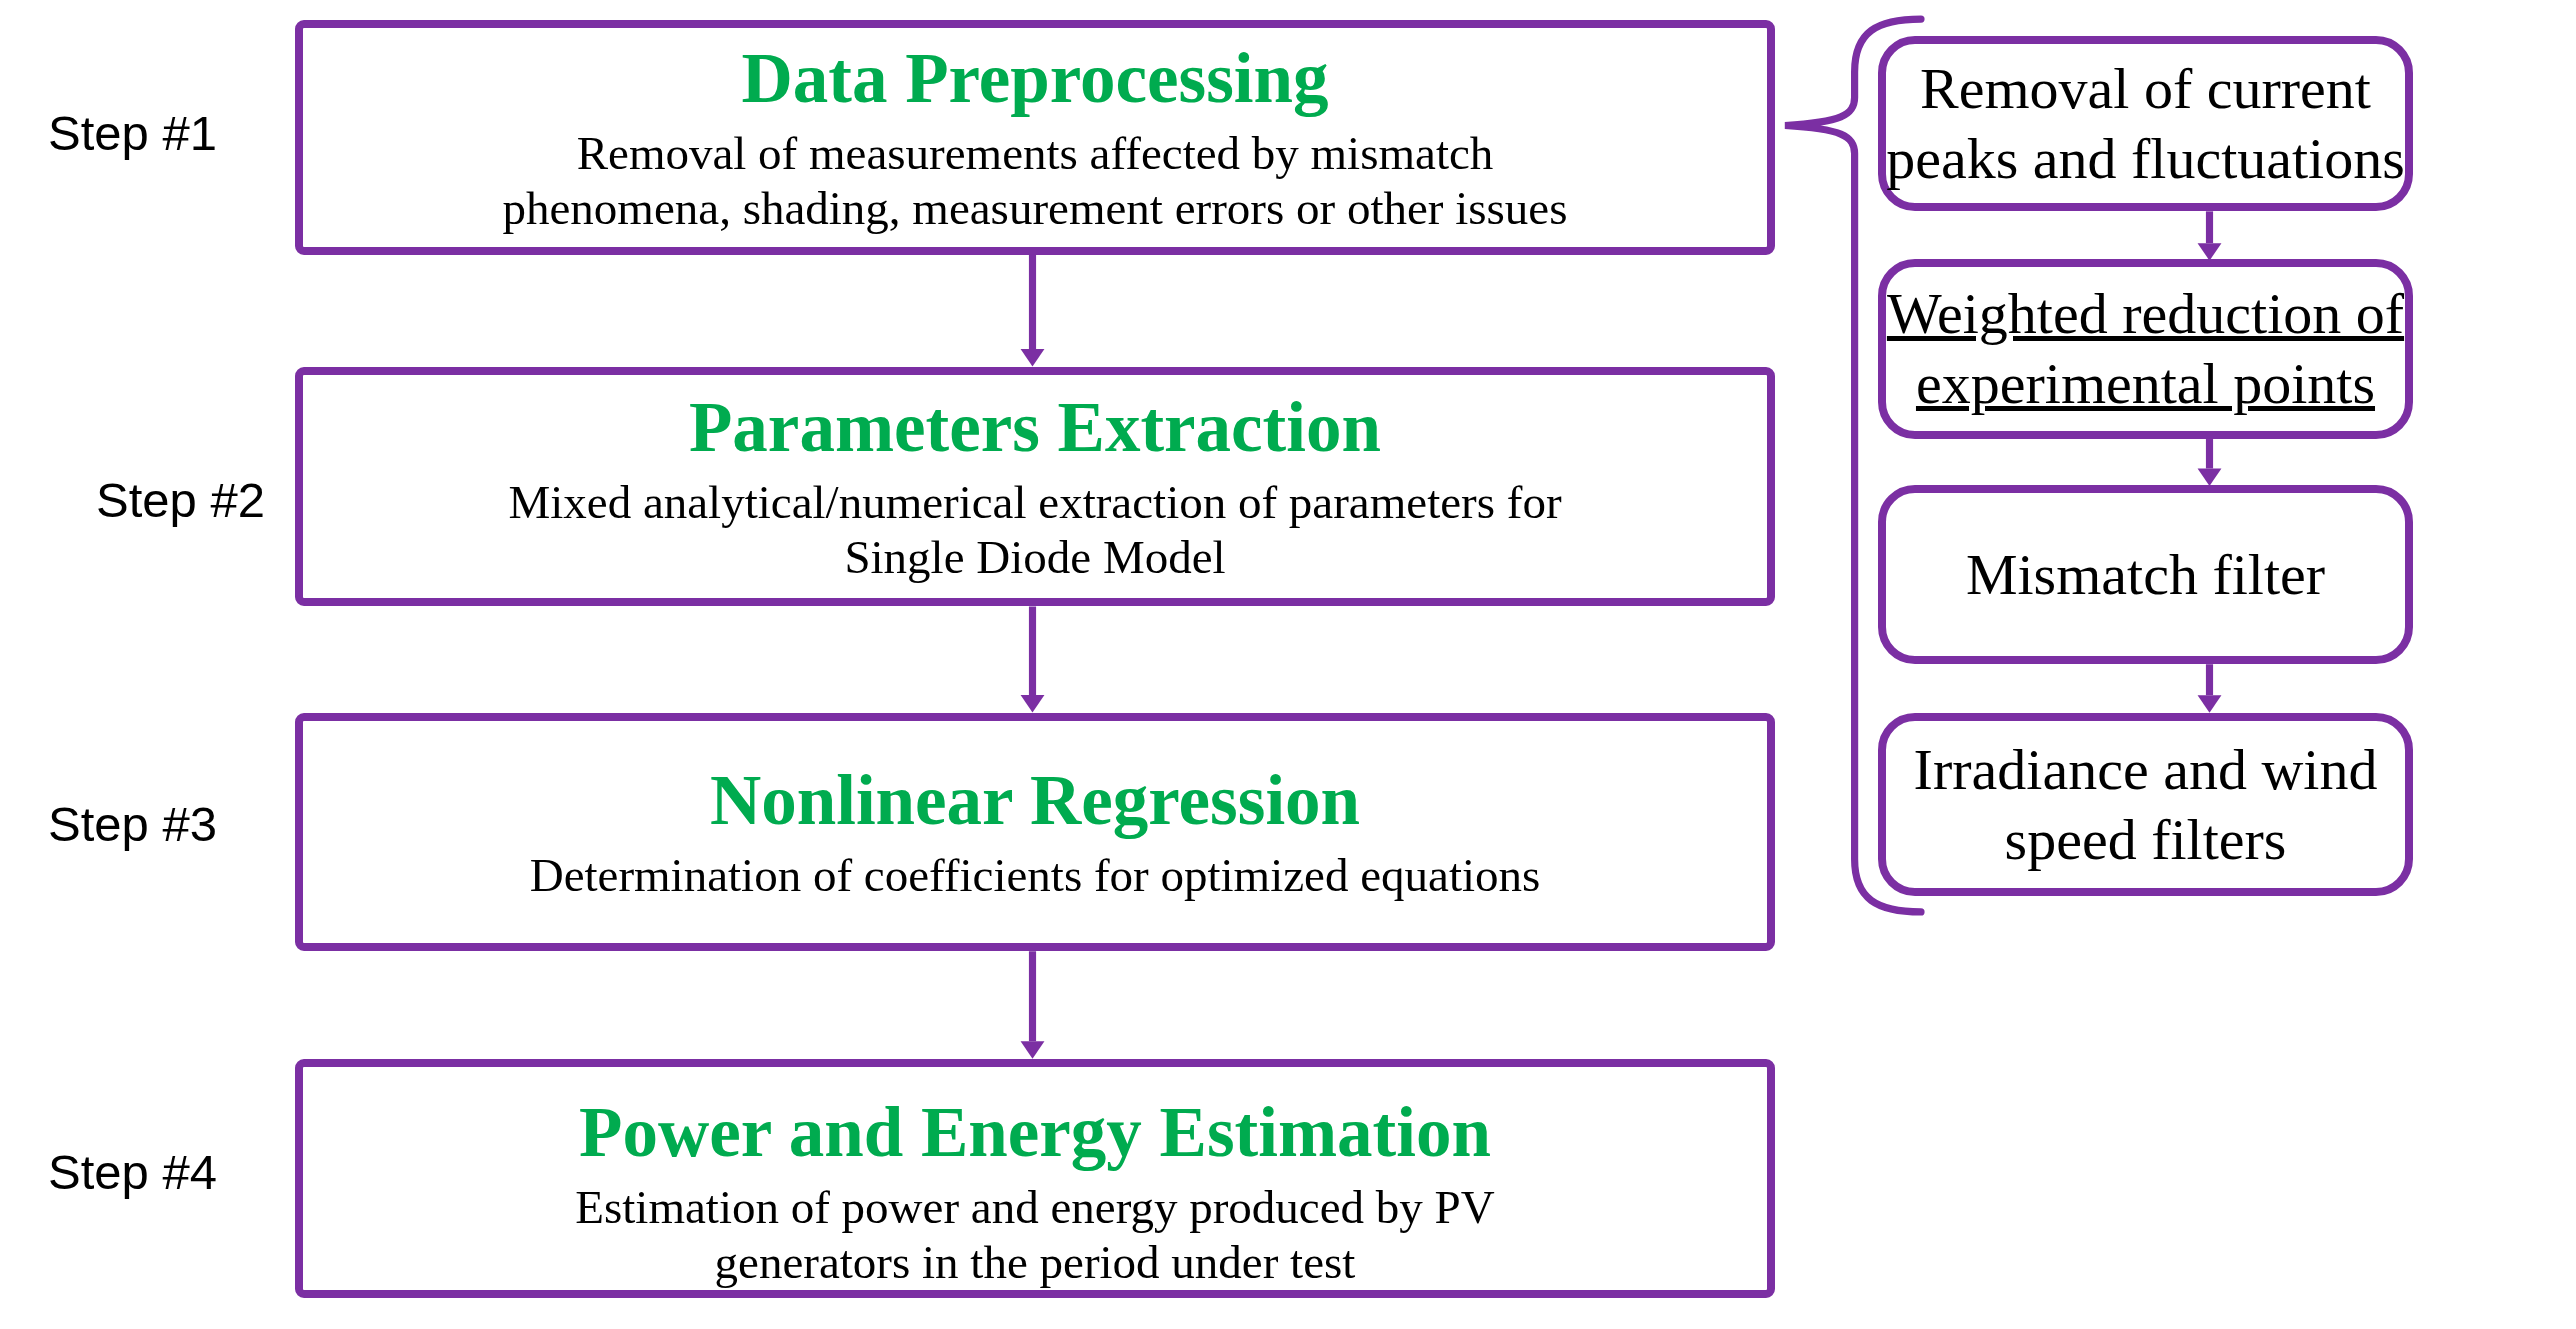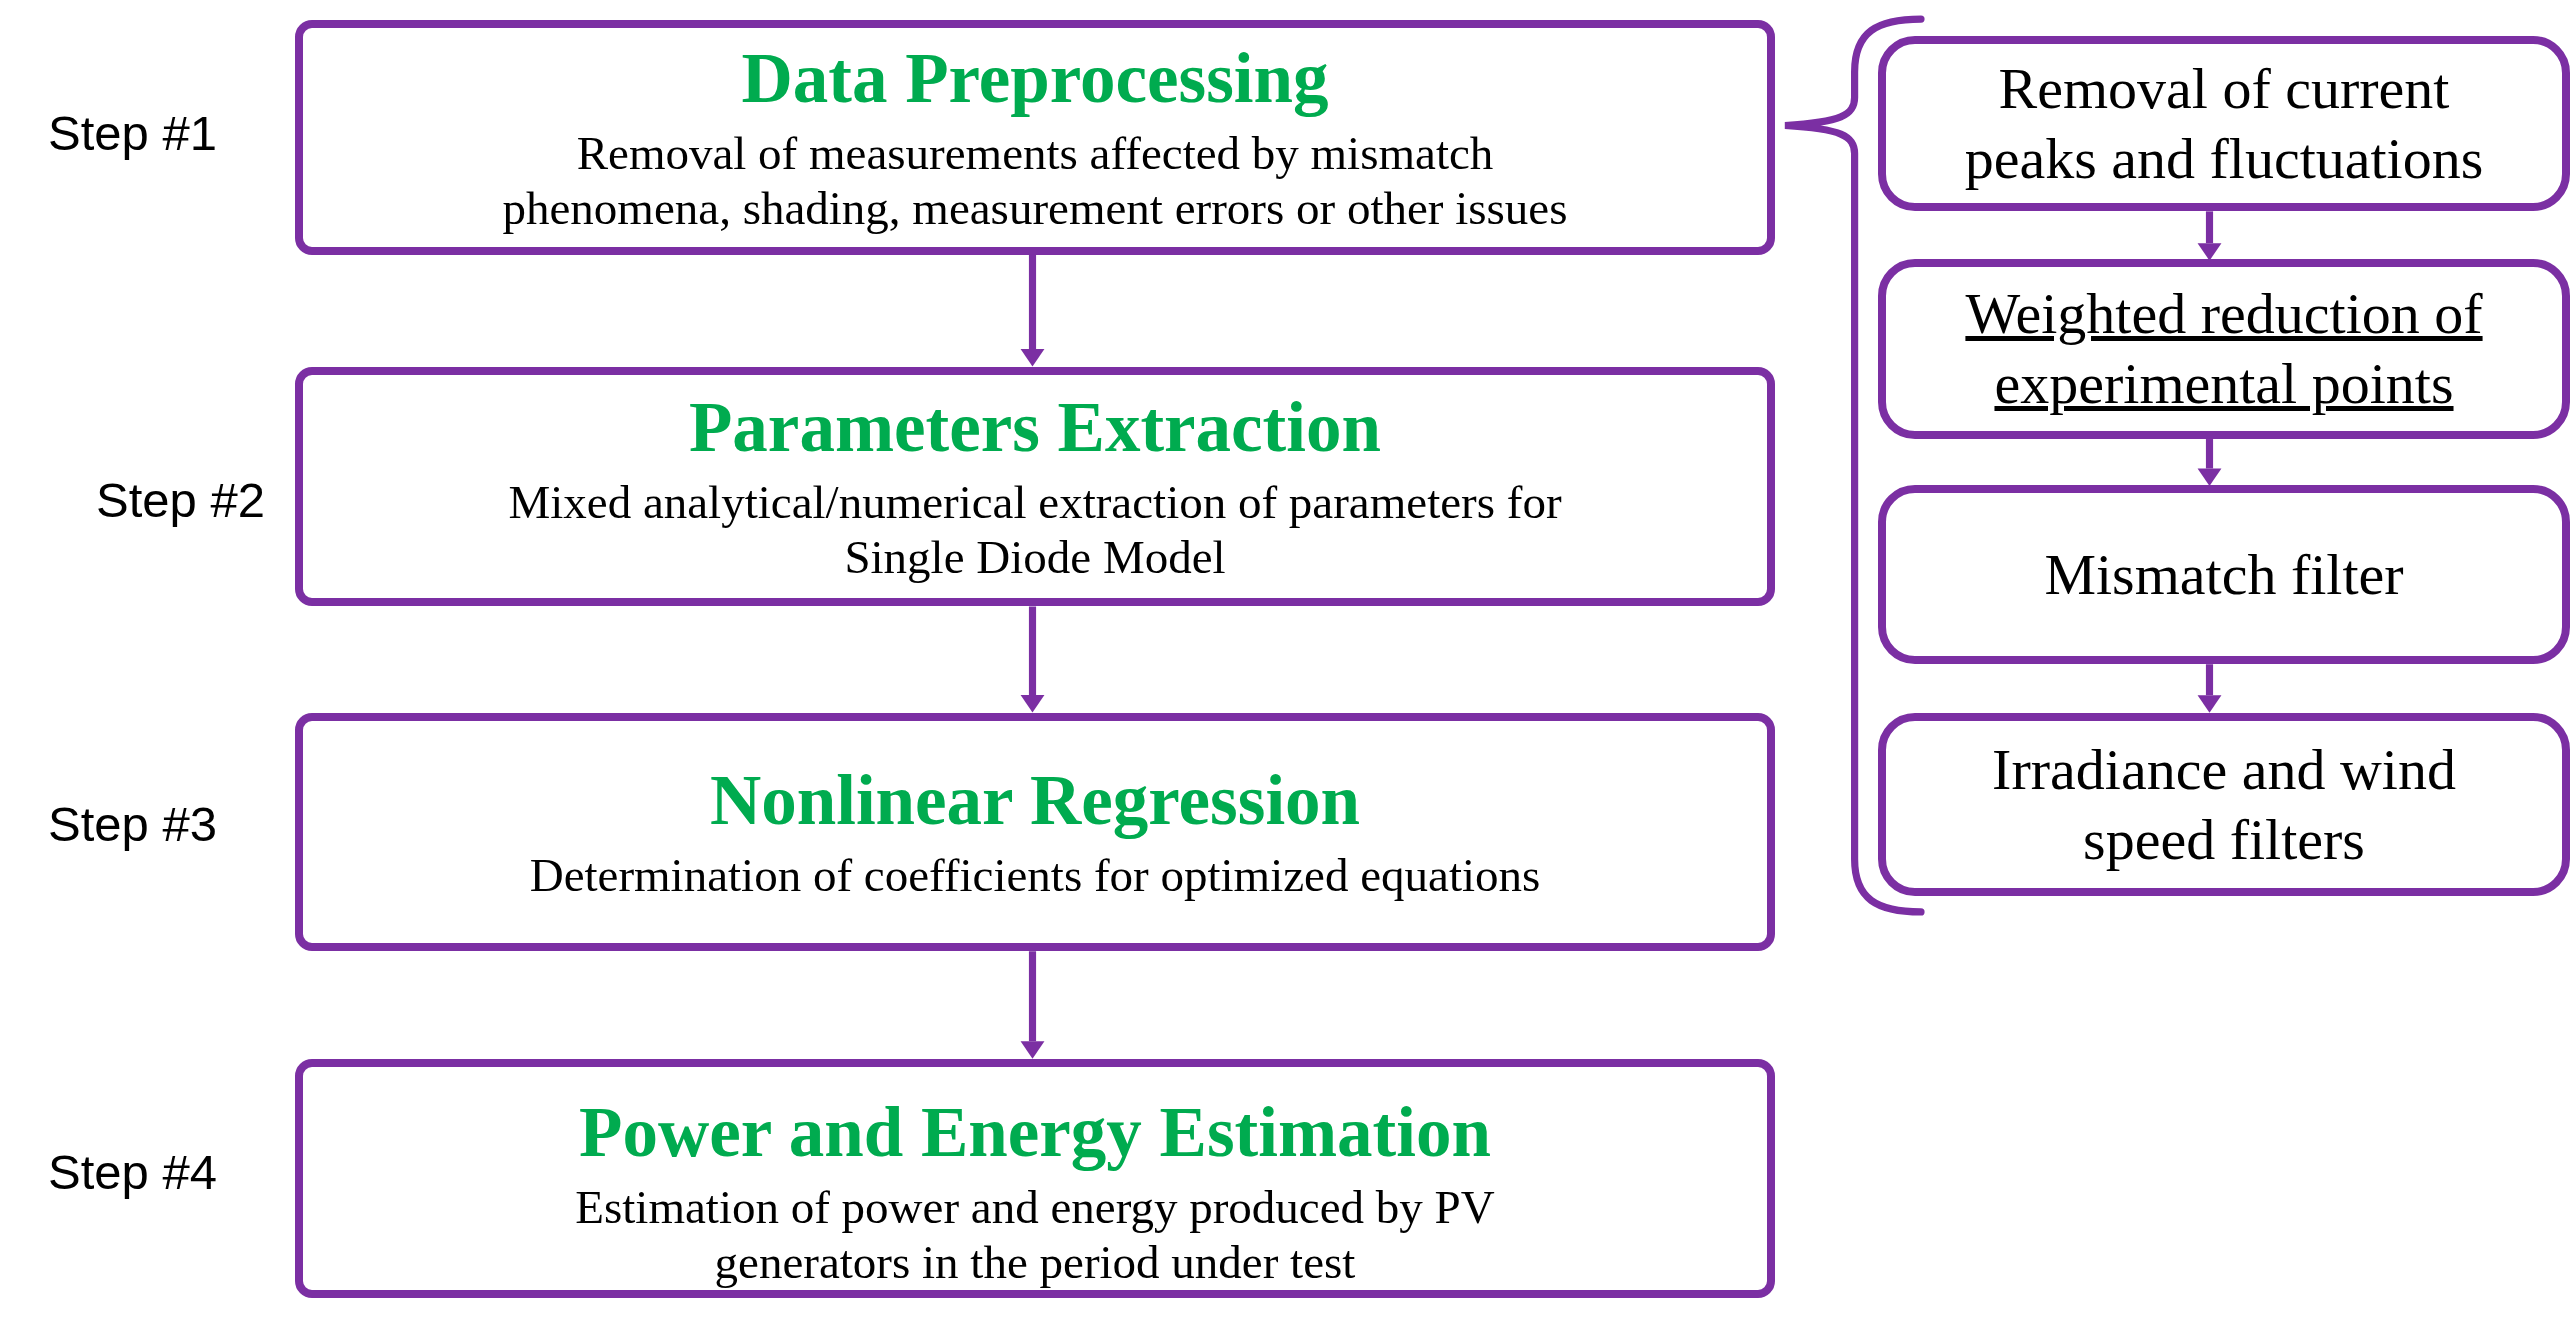--- a/index.html
+++ b/index.html
@@ -17,21 +17,21 @@
     font-family:"Liberation Sans", sans-serif;
     font-size:49px;
     line-height:1;
     color:#000000;
     white-space:nowrap;
   }
   .main-box{
     position:absolute;
     left:295px;width:1480px;
     border:8px solid #7B2FA3;
-    border-radius:17px;
+    border-radius:9px;
     box-sizing:border-box;
     background:#ffffff;
     display:flex;flex-direction:column;
     justify-content:center;align-items:center;
     text-align:center;
   }
   .box-title{
     font-size:71px;
     font-weight:bold;
     line-height:1.12;
@@ -40,21 +40,21 @@
     white-space:nowrap;
   }
   .box-body{color:#000000;}
   .body-line{
     font-size:47px;
     line-height:1.17;
     white-space:nowrap;
   }
   .sub-box{
     position:absolute;
-    left:1878px;width:692px;
+    left:1878px;width:535px;
     border:8px solid #7B2FA3;
     border-radius:37px;
     box-sizing:border-box;
     background:#ffffff;
     display:flex;flex-direction:column;
     justify-content:center;align-items:center;
     text-align:center;
     color:#000000;
   }
   .sub-line{

